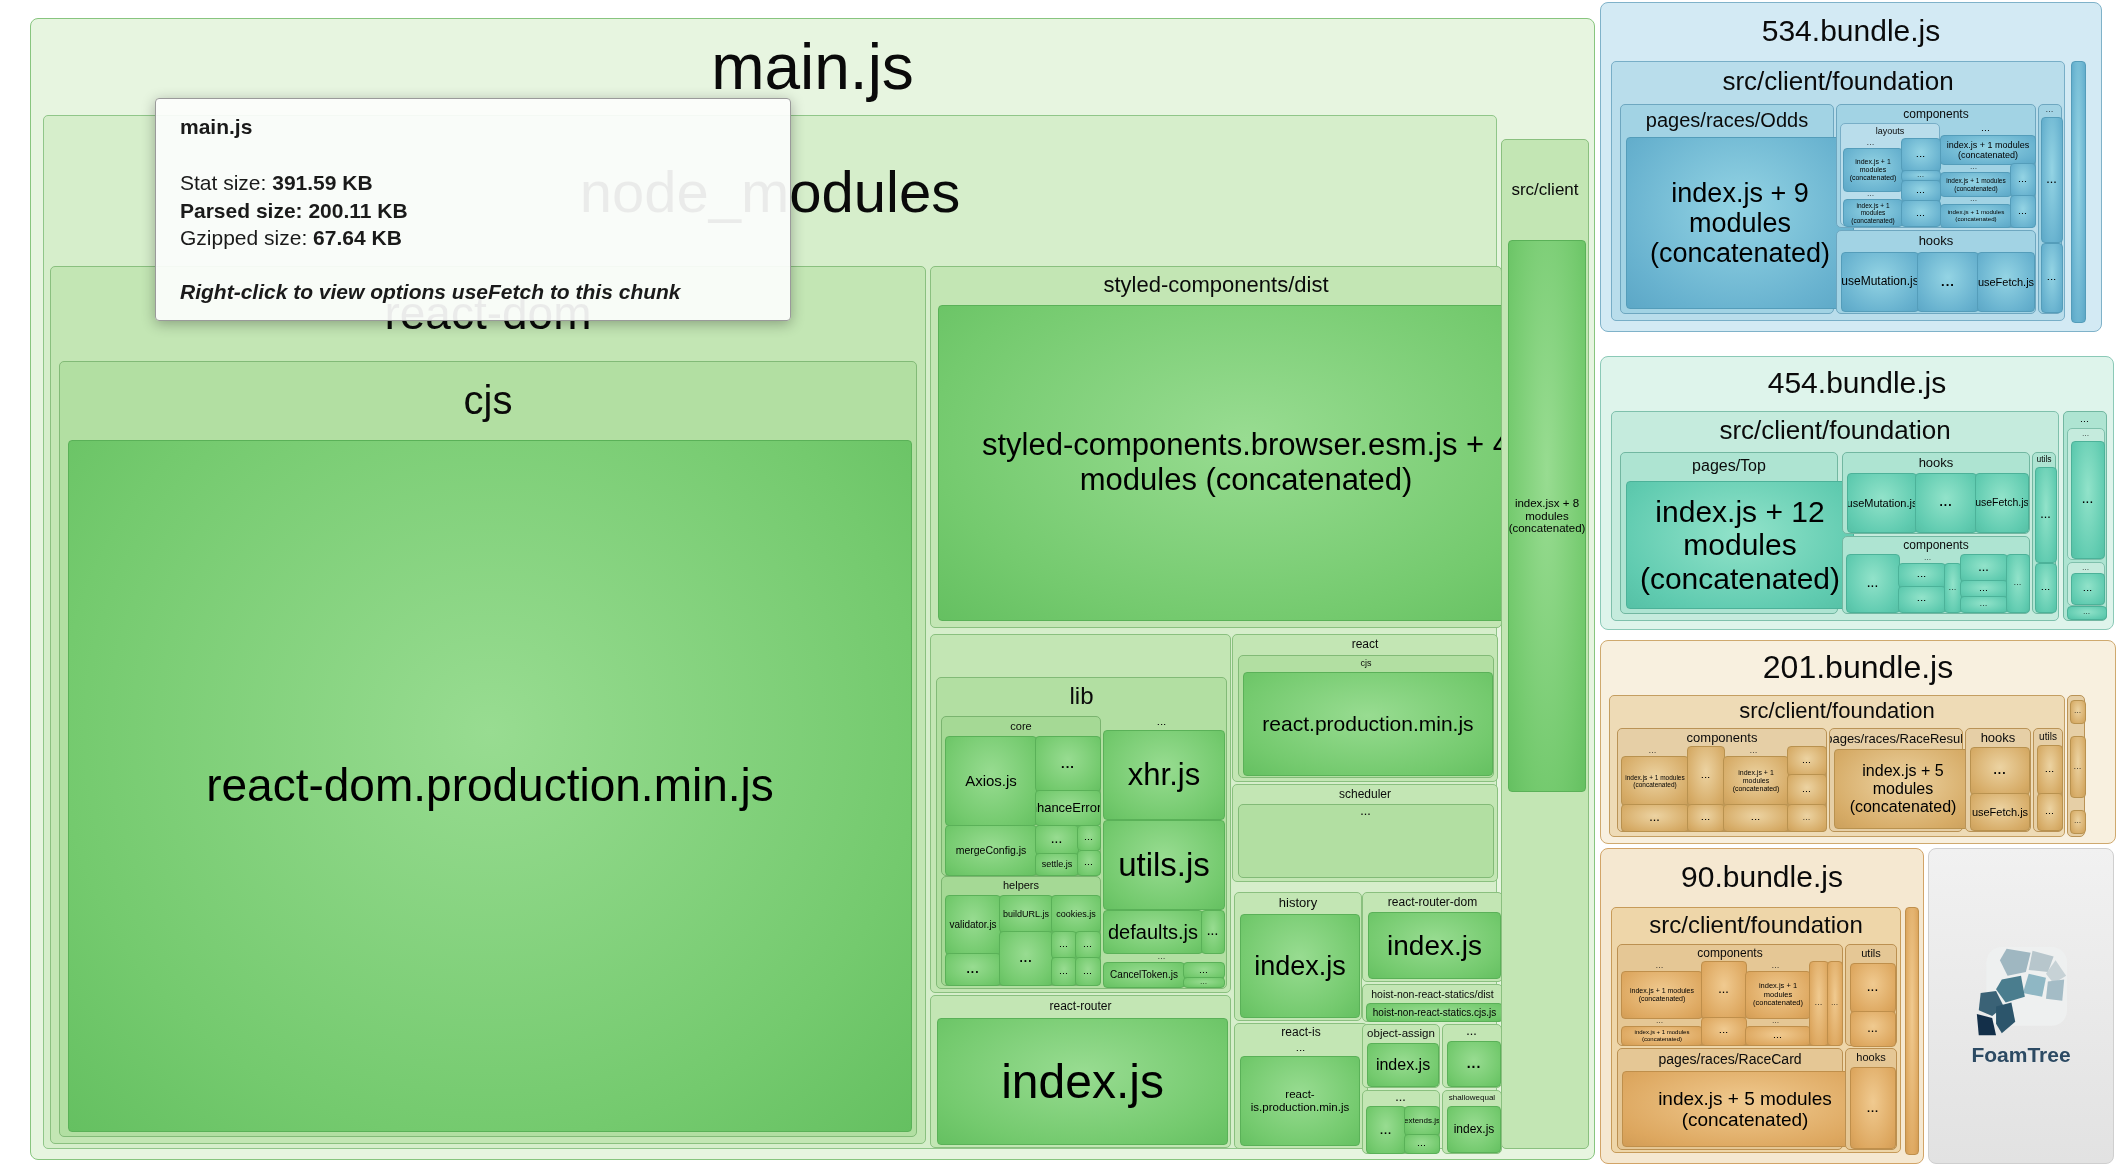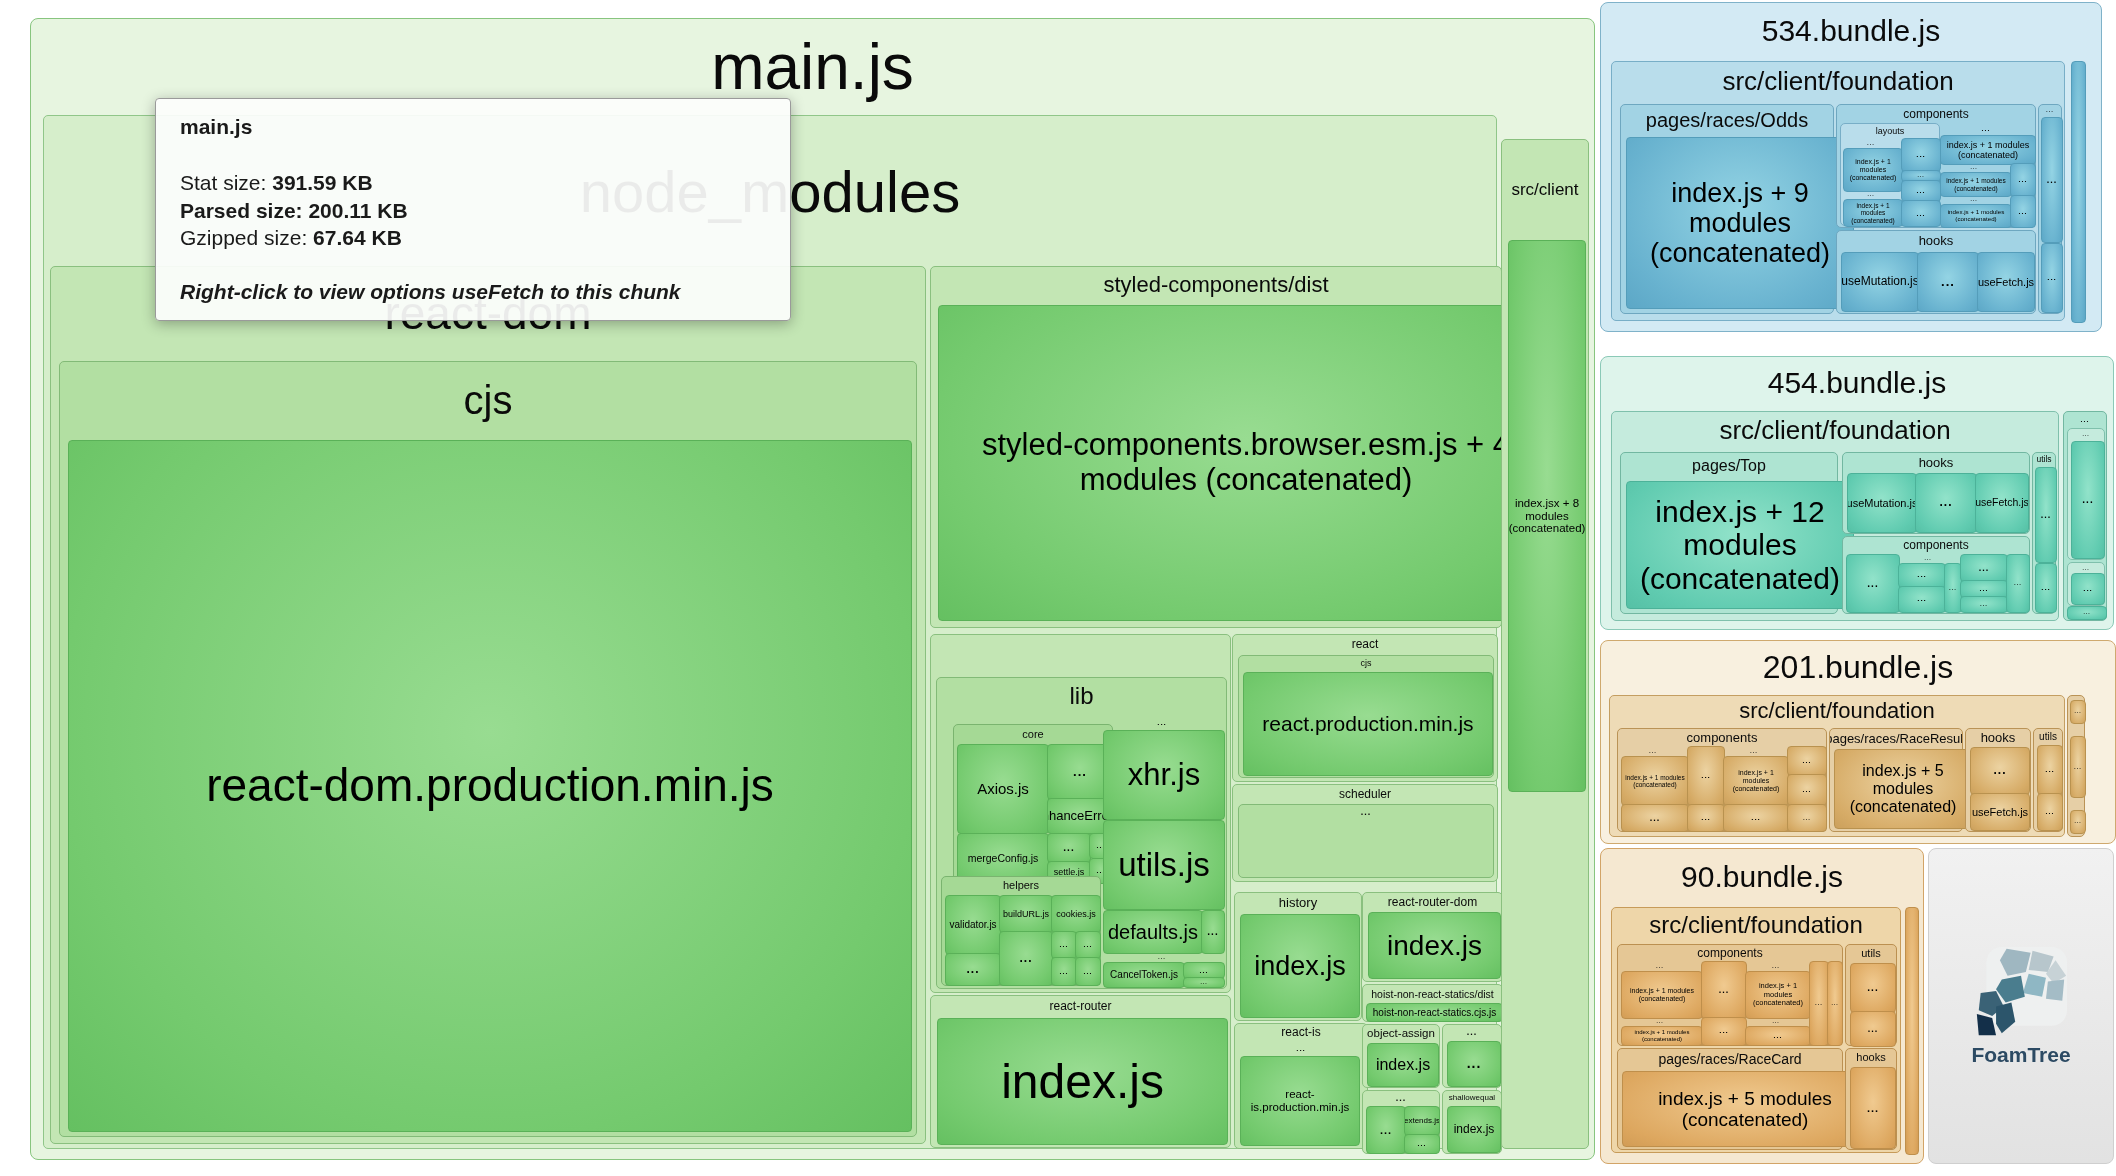--- a/index.html
+++ b/index.html
@@ -72,21 +72,21 @@
       <div class="box c-g1" style="left:886px;top:150px;width:570px;height:360px;">
         <div class="hd" style="height:36px;font-size:22px;">styled-components/dist</div>
         <div class="lf c-gl" style="left:7px;top:38px;width:554px;height:314px;font-size:31px;padding:0 30px;">styled-components.browser.esm.js + 4 modules (concatenated)</div>
       </div>
 
       <div class="box c-g1" style="left:886px;top:518px;width:299px;height:357px;">
         <div class="hd" style="height:40px;font-size:26px;margin-top:48px;">axios</div>
         <div class="box c-g2" style="left:5px;top:42px;width:289px;height:310px;">
           <div class="hd" style="height:36px;font-size:24px;">lib</div>
 
-          <div class="box c-g3" style="left:16px;top:38px;width:158px;height:158px;margin-top:8px;">
+          <div class="box c-g3" style="left:4px;top:38px;width:158px;height:158px;">
             <div class="hd" style="height:17px;font-size:11px;">core</div>
             <div class="lf c-gl" style="left:3px;top:19px;width:88px;height:86px;font-size:15px;">Axios.js</div>
             <div class="lf c-gl dots" style="left:93px;top:19px;width:62px;height:52px;font-size:13px;">...</div>
             <div class="lf c-gl" style="left:93px;top:73px;width:62px;height:32px;font-size:13px;">enhanceError.js</div>
             <div class="lf c-gl" style="left:3px;top:108px;width:88px;height:47px;font-size:10.5px;">mergeConfig.js</div>
             <div class="lf c-gl dots" style="left:93px;top:108px;width:40px;height:26px;font-size:10px;">...</div>
             <div class="lf c-gl" style="left:93px;top:136px;width:40px;height:19px;font-size:9px;">settle.js</div>
             <div class="lf c-gl dots" style="left:135px;top:108px;width:20px;height:22px;font-size:7px;">...</div>
             <div class="lf c-gl dots" style="left:135px;top:133px;width:20px;height:22px;font-size:7px;">...</div>
           </div>

